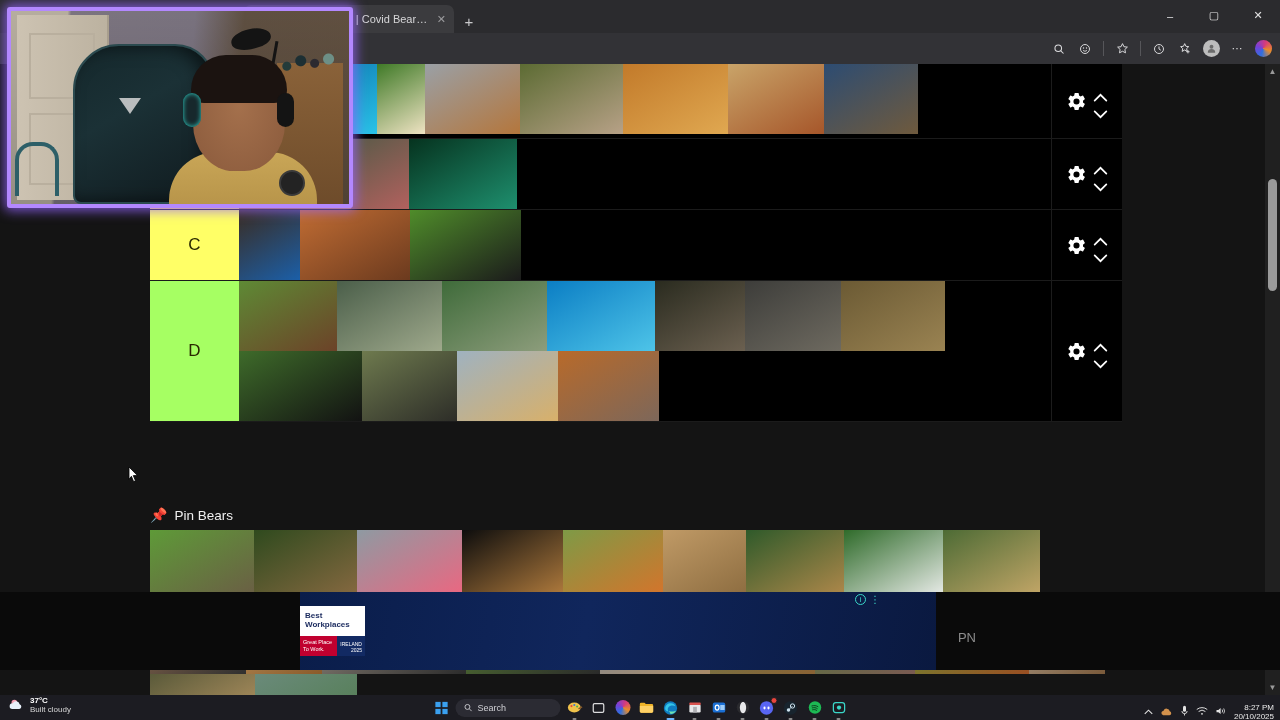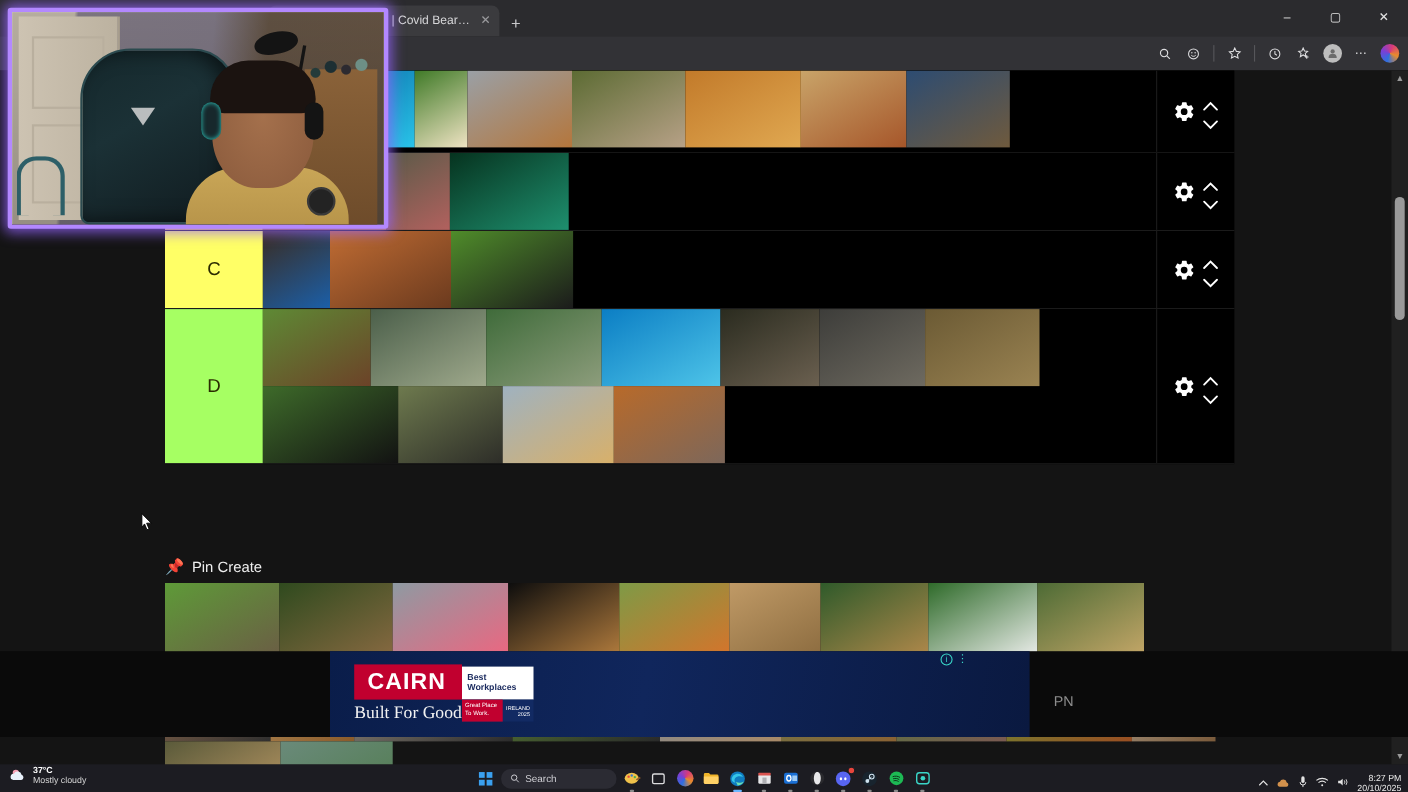--- a/index.html
+++ b/index.html
@@ -415,21 +415,21 @@
                       <path d="M1.5 1.5L8 8l6.5-6.5" fill="none" stroke="#ffffff" stroke-width="1.9" stroke-linecap="round"></path>
                     </svg>
                 </span>
               </span>
             </div>
           </div>
         </div>
 
         <div class="pin-head">
           <span class="pin-pin">📌</span>
-          <span>Pin Create</span>
+          <span>Pin Bears</span>
         </div>
 
         <div class="pin-grid">
           <div class="thumb" style="width:104px;background:linear-gradient(150deg,#5e9a38,#6b5b45)"></div>
           <div class="thumb" style="width:103px;background:linear-gradient(150deg,#2f4a1e,#8a6a42)"></div>
           <div class="thumb" style="width:105px;background:linear-gradient(150deg,#8e9aa2,#f0647f)"></div>
           <div class="thumb" style="width:101px;background:linear-gradient(150deg,#0d0d0d,#b8803f)"></div>
           <div class="thumb" style="width:100px;background:linear-gradient(150deg,#7e9a46,#d9722a)"></div>
           <div class="thumb" style="width:83px;background:linear-gradient(150deg,#c09a66,#8a6a3e)"></div>
           <div class="thumb" style="width:98px;background:linear-gradient(150deg,#2f5a2a,#b58a4c)"></div>
@@ -450,24 +450,20 @@
       </div>
 
       <div class="scrollbar">
         <div class="sb-arrow" style="top:0">▲</div>
         <div class="sb-thumb"></div>
         <div class="sb-arrow" style="bottom:0">▼</div>
       </div>
 
       <div class="ad-wrap">
         <div class="ad">
-          <div class="ad-logo">
-            <div class="cairn-box">CAIRN</div>
-            <div class="cairn-sub">Built For Good</div>
-          </div>
           <div class="ad-badge">
             <div class="bw-top">Best Workplaces</div>
             <div class="bw-bot">
               <div class="bw-red">Great Place To Work.</div>
               <div class="bw-blue">
                 <div>IRELAND</div>
                 <div>2025</div>
               </div>
             </div>
           </div>
@@ -509,21 +505,21 @@
 
     <div class="weather">
       <span class="weather-ico">
         <svg width="17" height="17" viewBox="0 0 24 24">
             <circle cx="9" cy="8" r="4" fill="#f4a0b5"></circle>
             <path d="M6 17a4 4 0 0 1 .6-8 5.2 5.2 0 0 1 9.8 1.4A3.4 3.4 0 0 1 16 17z" fill="#e8f1fb"></path>
           </svg>
       </span>
       <span class="weather-txt">
         <span>37°C</span>
-        <span>Mostly cloudy</span>
+        <span>Built cloudy</span>
       </span>
     </div>
 
     <div class="tb-center">
       <div class="tbi">
         <svg width="14" height="14" viewBox="0 0 16 16">
             <rect x="1" y="1" width="6" height="6" fill="#3aa0ef"></rect>
             <rect x="9" y="1" width="6" height="6" fill="#3aa0ef"></rect>
             <rect x="1" y="9" width="6" height="6" fill="#3aa0ef"></rect>
             <rect x="9" y="9" width="6" height="6" fill="#3aa0ef"></rect>

